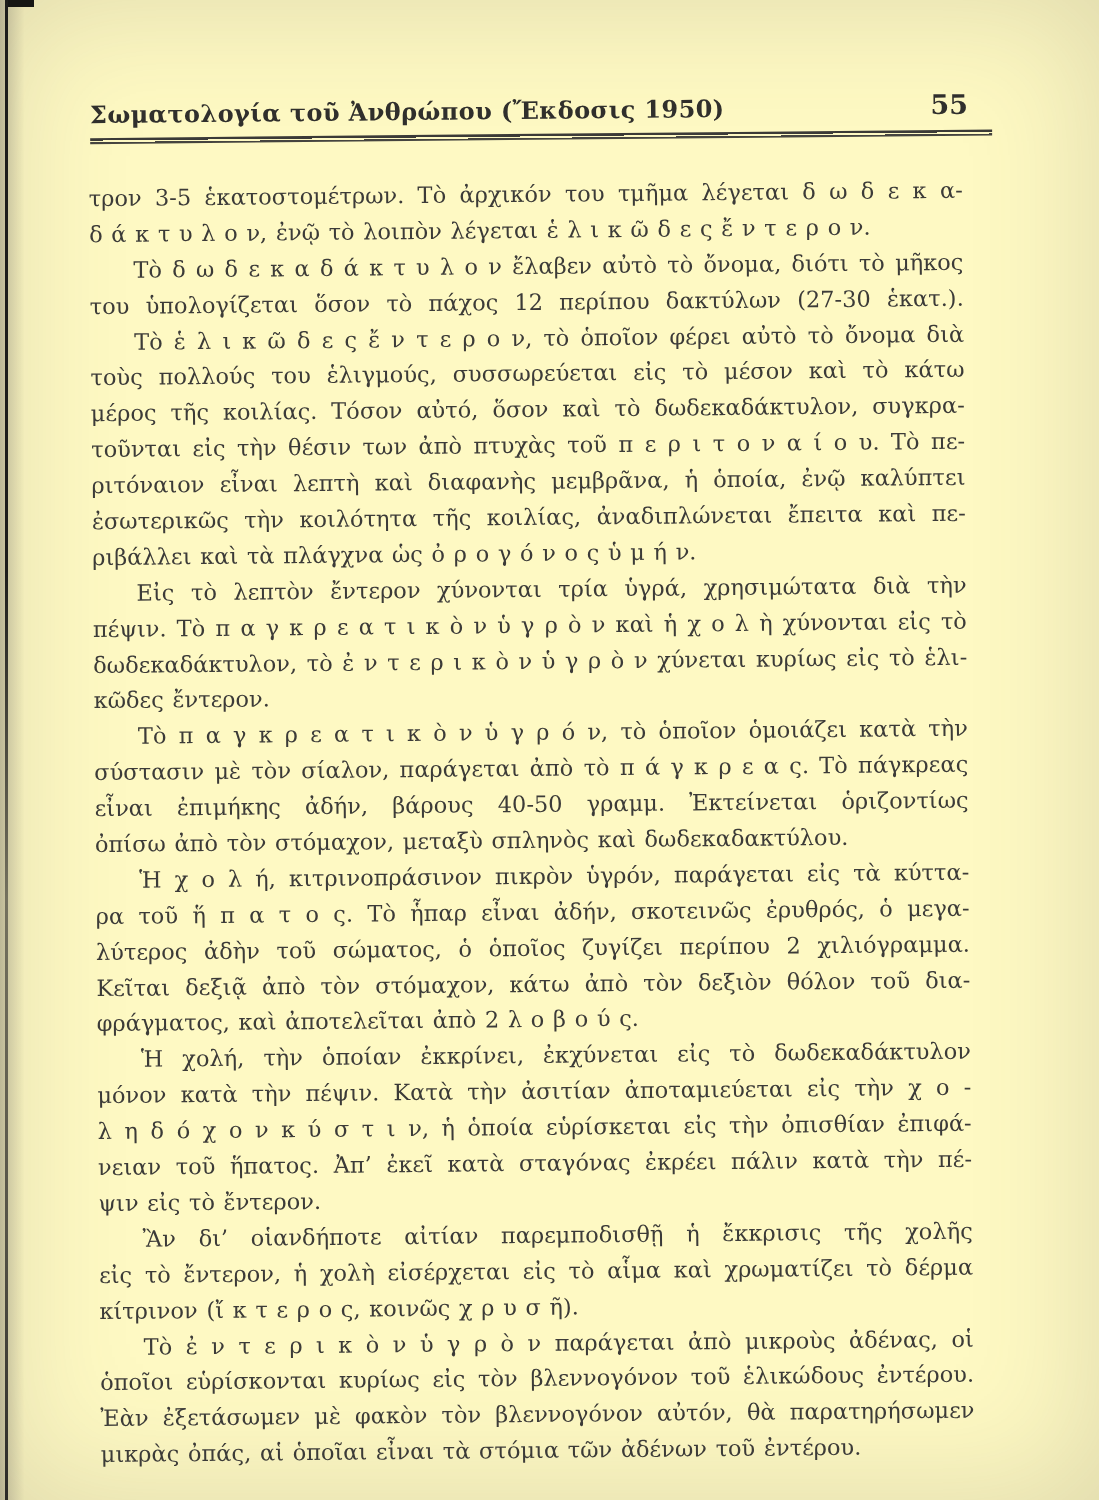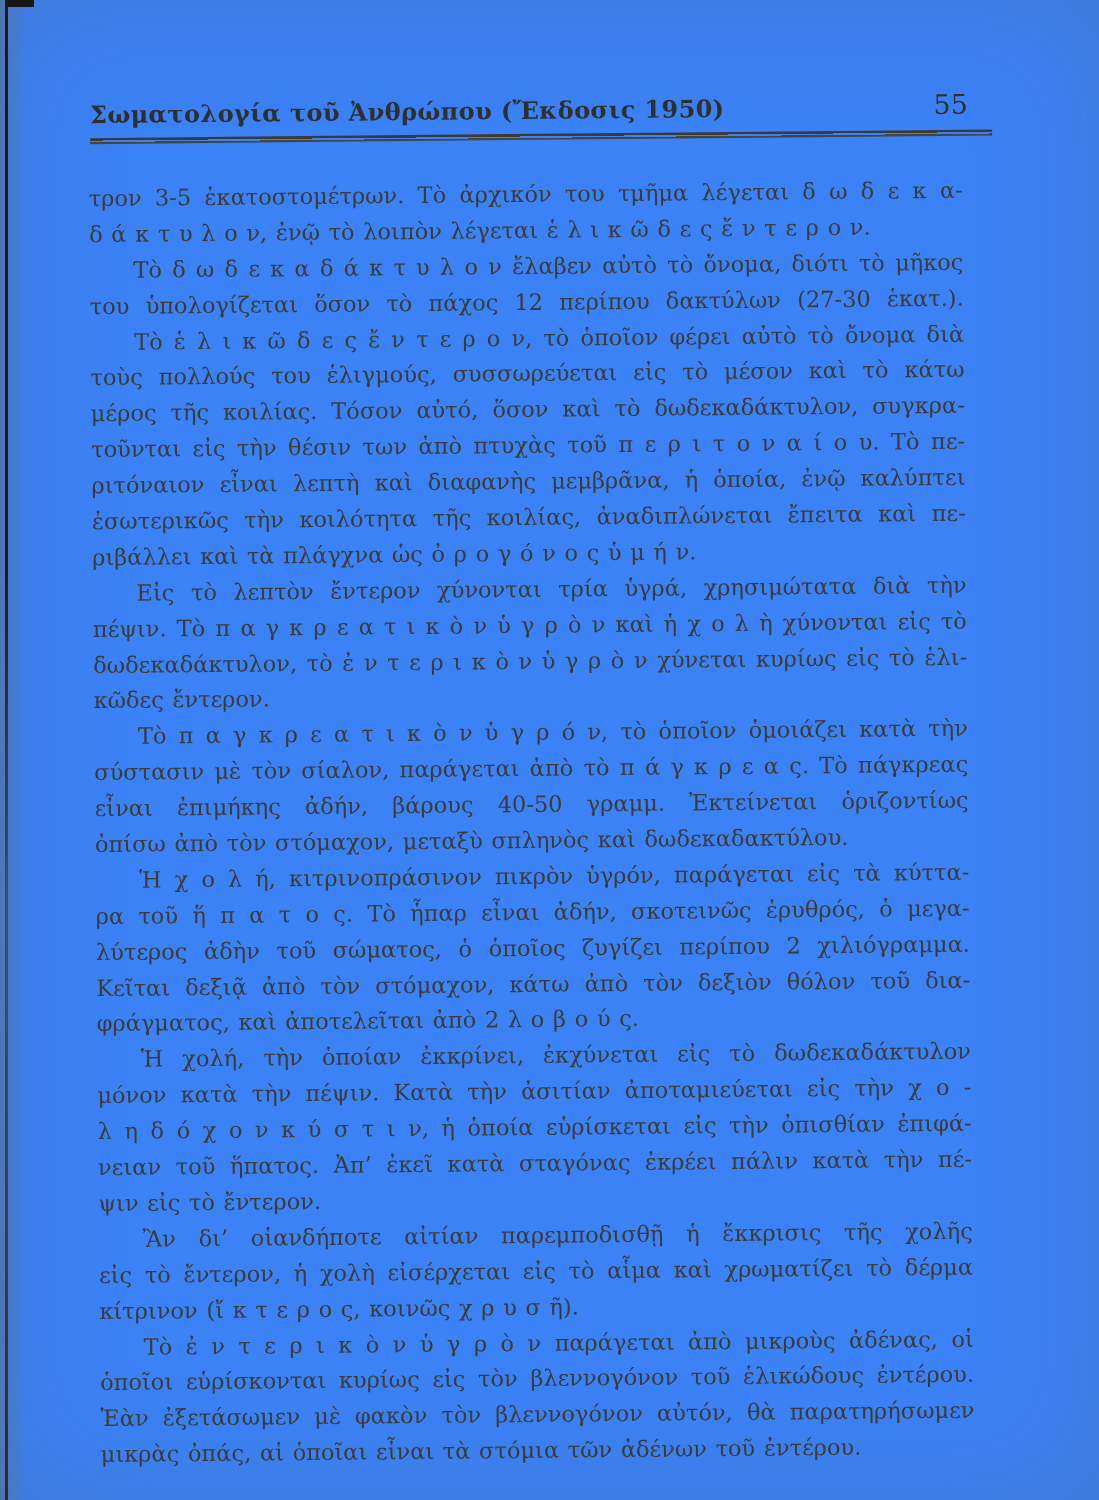--- a/index.html
+++ b/index.html
@@ -1,19 +1,19 @@
 <!DOCTYPE html>
 <html lang="el"><head>
 <meta charset="utf-8">
 <style>
   html,body{margin:0;padding:0;background:#b7b4ae;}
   .page{
     position:relative;
     width:1099px;height:1500px;
-    background:#3b82f6;
+    background:#fef9c3;
     overflow:hidden;
     font-family:"DejaVu Serif","Liberation Serif",serif;
     color:#3c3b38;
     box-shadow:inset 0 0 130px rgba(92,86,74,0.20);
   }
   .edge-shade{
     position:absolute;left:0;top:0;width:30px;height:100%;
     background:linear-gradient(90deg,rgba(110,106,98,0.38),rgba(110,106,98,0) 82%);
   }
   .edge-line{
@@ -28,21 +28,21 @@
     transform:rotate(-0.55deg);
     transform-origin:520px 120px;
   }
   .running-title{
     position:absolute;left:90px;top:96px;
     font-size:24px;font-weight:bold;letter-spacing:0.4px;color:#302f2c;
     white-space:nowrap;
   }
   .page-number{
     position:absolute;left:910px;top:93px;width:58px;
-    text-align:right;font-size:27px;font-weight:normal;color:#302f2c;
+    text-align:right;font-size:27px;font-weight:bold;color:#302f2c;
   }
   .header-rule{
     position:absolute;left:90px;top:134px;width:902px;height:6px;
     background:linear-gradient(180deg,#3b3a37 0 2.5px,rgba(0,0,0,0) 2.5px 4px,#45443f 4px 6px);
   }
   .body-text{
     position:absolute;left:88px;top:177px;width:874px;
     font-size:22.5px;line-height:35.9px;word-spacing:1.5px;
   }
   .ln{height:35.9px;text-align:left;}

